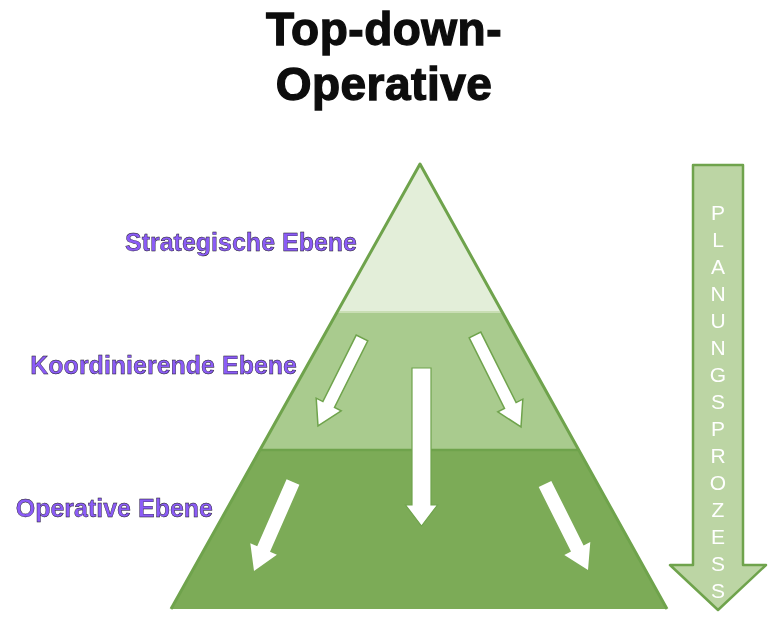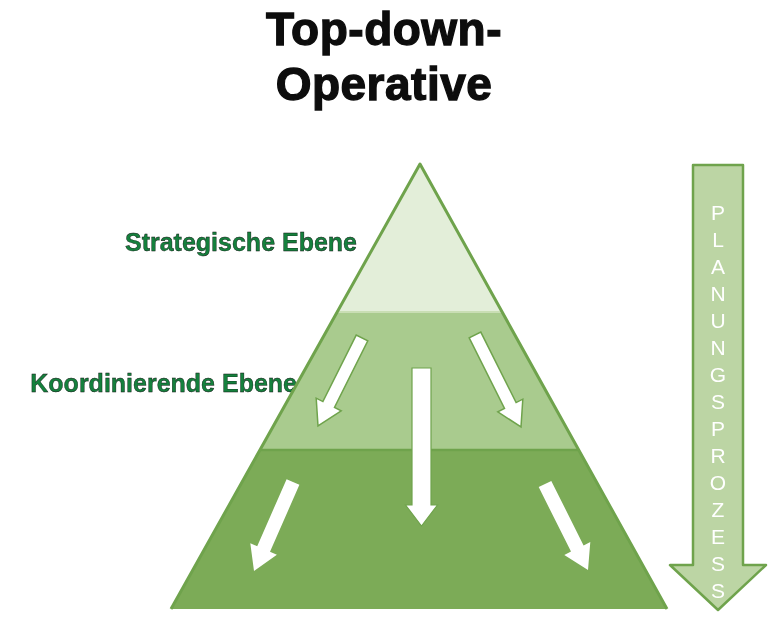--- a/index.html
+++ b/index.html
@@ -8,43 +8,44 @@
     font-family:"Liberation Sans", sans-serif;overflow:hidden;
   }
   .stage{position:absolute;inset:0;width:768px;height:457px;}
   .title{
     position:absolute;top:2px;left:0;width:768px;
     text-align:center;color:#0d0d0d;font-weight:900;
     font-size:46px;line-height:55px;letter-spacing:.5px;
     -webkit-text-stroke:1.3px #0d0d0d;
   }
   .lvl-label{
-    position:absolute;color:#15803d;font-weight:700;font-size:25px;line-height:32px;
+    position:absolute;color:#8b5cf6;font-weight:700;font-size:25px;line-height:32px;
     -webkit-text-stroke:.4px #111;white-space:nowrap;text-align:left;
   }
   .lbl-strategic{top:226px;right:411px;}
-  .lbl-coordinating{top:367px;right:471px;}
+  .lbl-coordinating{top:349px;right:471px;}
   .lbl-operative{top:492px;right:555px;}
   svg{position:absolute;top:0;left:0;}
   .vletter{
     font-family:"Liberation Sans", sans-serif;font-size:21px;fill:#ffffff;
   }
 </style>
 </head>
 <body>
 
 <div class="stage">
 
   <div class="title">
     <div>Top-down-</div>
     <div>Operative</div>
   </div>
 
   <div class="lvl-label lbl-strategic">Strategische Ebene</div>
   <div class="lvl-label lbl-coordinating">Koordinierende Ebene</div>
+  <div class="lvl-label lbl-operative">Operative Ebene</div>
 
   <svg width="768" height="619" viewBox="0 0 768 619">
 
     <polygon points="420,164 502.2,312 337.2,312" fill="#e3eed9"></polygon>
     <polygon points="337.2,312 502.2,312 578.7,450 260.3,450" fill="#a9cb8e"></polygon>
     <polygon points="260.3,450 578.7,450 667,609 171,609" fill="#7cab57"></polygon>
 
     <line x1="338" y1="312" x2="502" y2="312" stroke-width="2" stroke="#c9deb4"></line>
     <line x1="261" y1="450" x2="578" y2="450" stroke-width="2.5" stroke="#6fa34c"></line>
 

